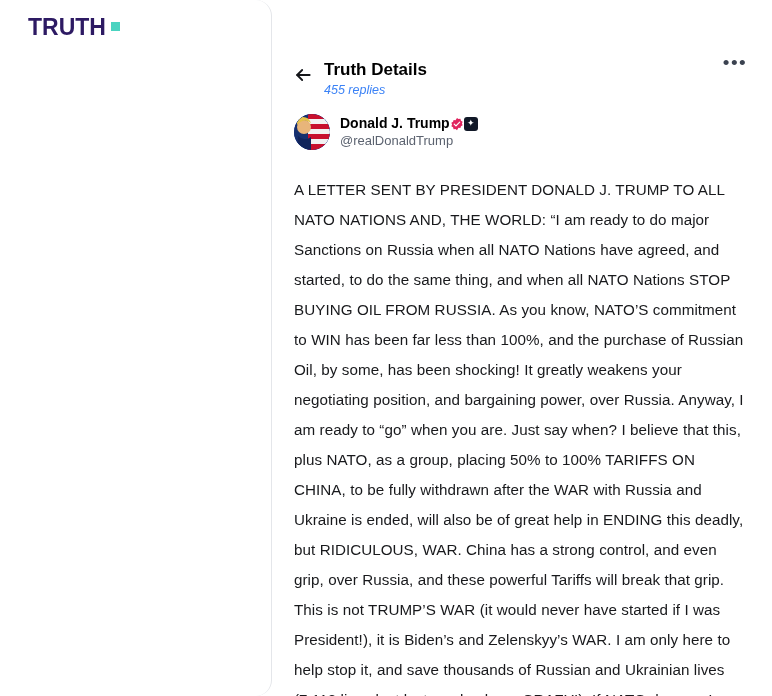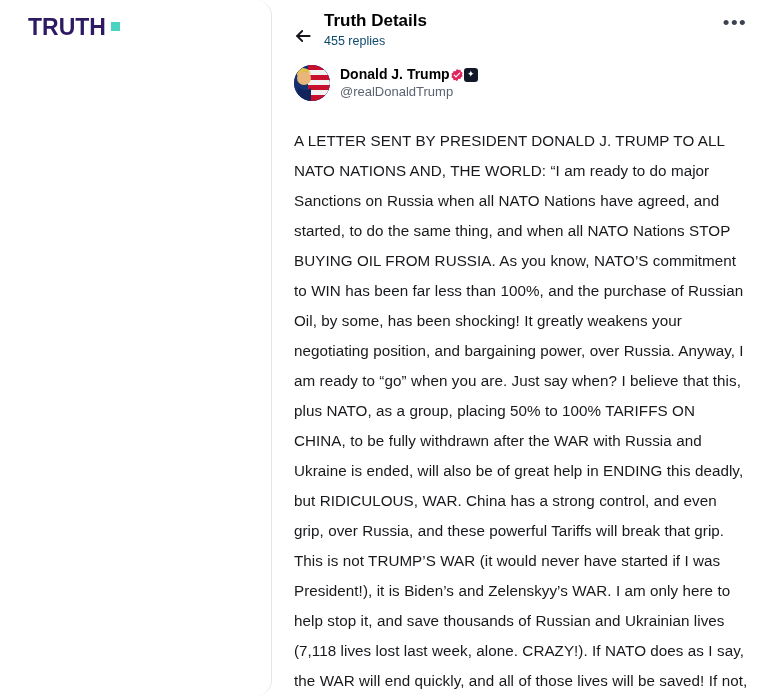--- a/index.html
+++ b/index.html
@@ -60,24 +60,25 @@
   .main {
     flex: 1;
     background: #ffffff;
     box-sizing: border-box;
     position: relative;
     overflow: hidden;
   }
 
   .header {
     display: flex;
-    align-items: flex-end;
-    padding: 10px 20px 8px 18px;
+    align-items: flex-start;
+    padding: 19px 20px 8px 18px;
     box-sizing: border-box;
     position: relative;
+    margin-top: 40px;
   }
   .back-btn {
     width: 26px;
     height: 26px;
     display: flex;
     align-items: center;
     justify-content: center;
     cursor: pointer;
     margin-top: 3px;
     margin-right: 8px;
@@ -89,22 +90,23 @@
     gap: 1px;
   }
   .header-title {
     font-size: 17px;
     font-weight: bold;
     color: #000000;
     line-height: 22px;
   }
   .header-sub {
     font-size: 12.5px;
-    color: #0c4a6e;
+    color: #3b82f6;
     line-height: 16px;
+    font-style: italic;
   }
   .more-btn {
     position: absolute;
     right: 24px;
     top: 12px;
     width: 26px;
     height: 22px;
     display: flex;
     align-items: center;
     justify-content: center;

